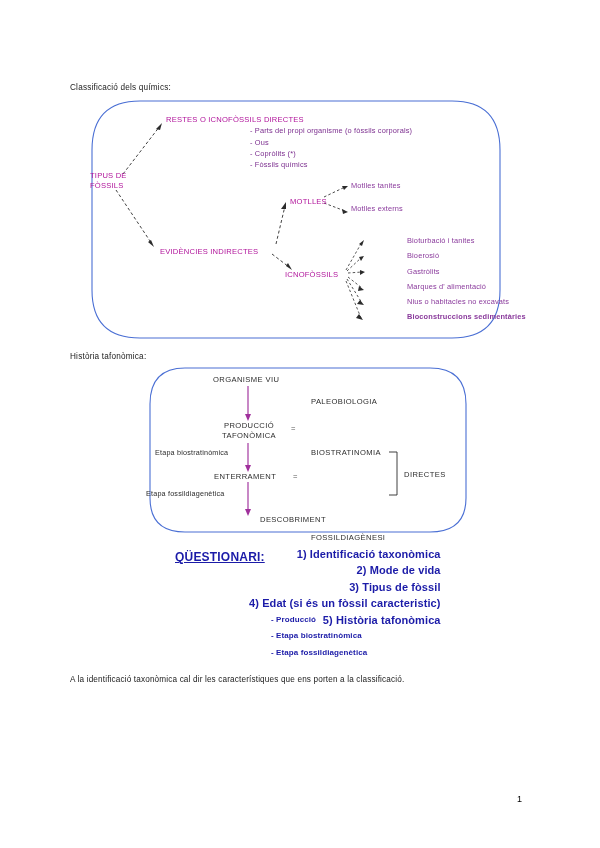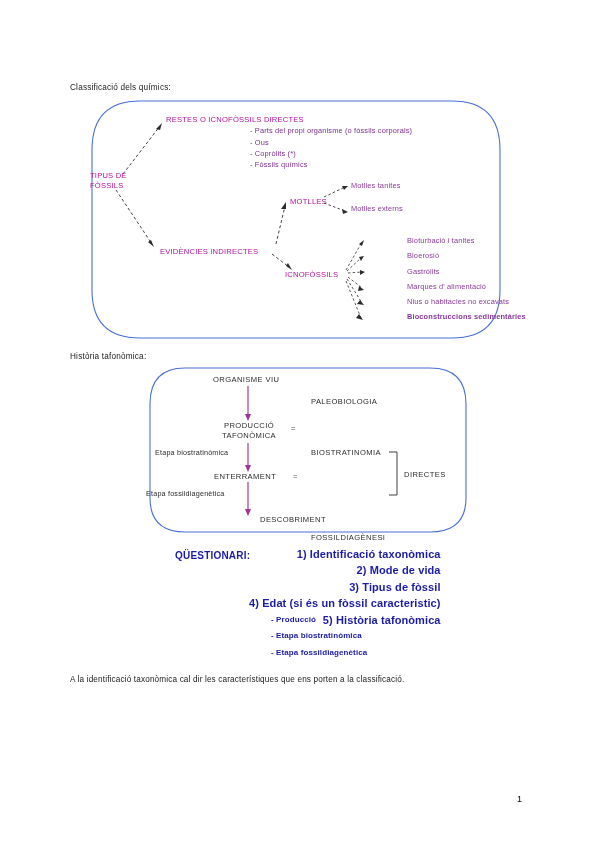--- a/index.html
+++ b/index.html
@@ -60,25 +60,26 @@
     white-space: nowrap;
     letter-spacing: 0.4px;
   }
   .flow-small {
     font-size: 7.2px;
     color: #2b2b2b;
     white-space: nowrap;
     letter-spacing: 0.2px;
   }
   .quiz-head {
-    font-size: 10px;
+    font-size: 12px;
     font-weight: bold;
     color: #1b1ba8;
     white-space: nowrap;
     letter-spacing: 0.2px;
+    text-decoration: underline;
   }
   .quiz-item {
     font-size: 11px;
     font-weight: bold;
     color: #1b1ba8;
     white-space: nowrap;
     letter-spacing: 0.1px;
     text-align: right;
   }
   .quiz-sub {

